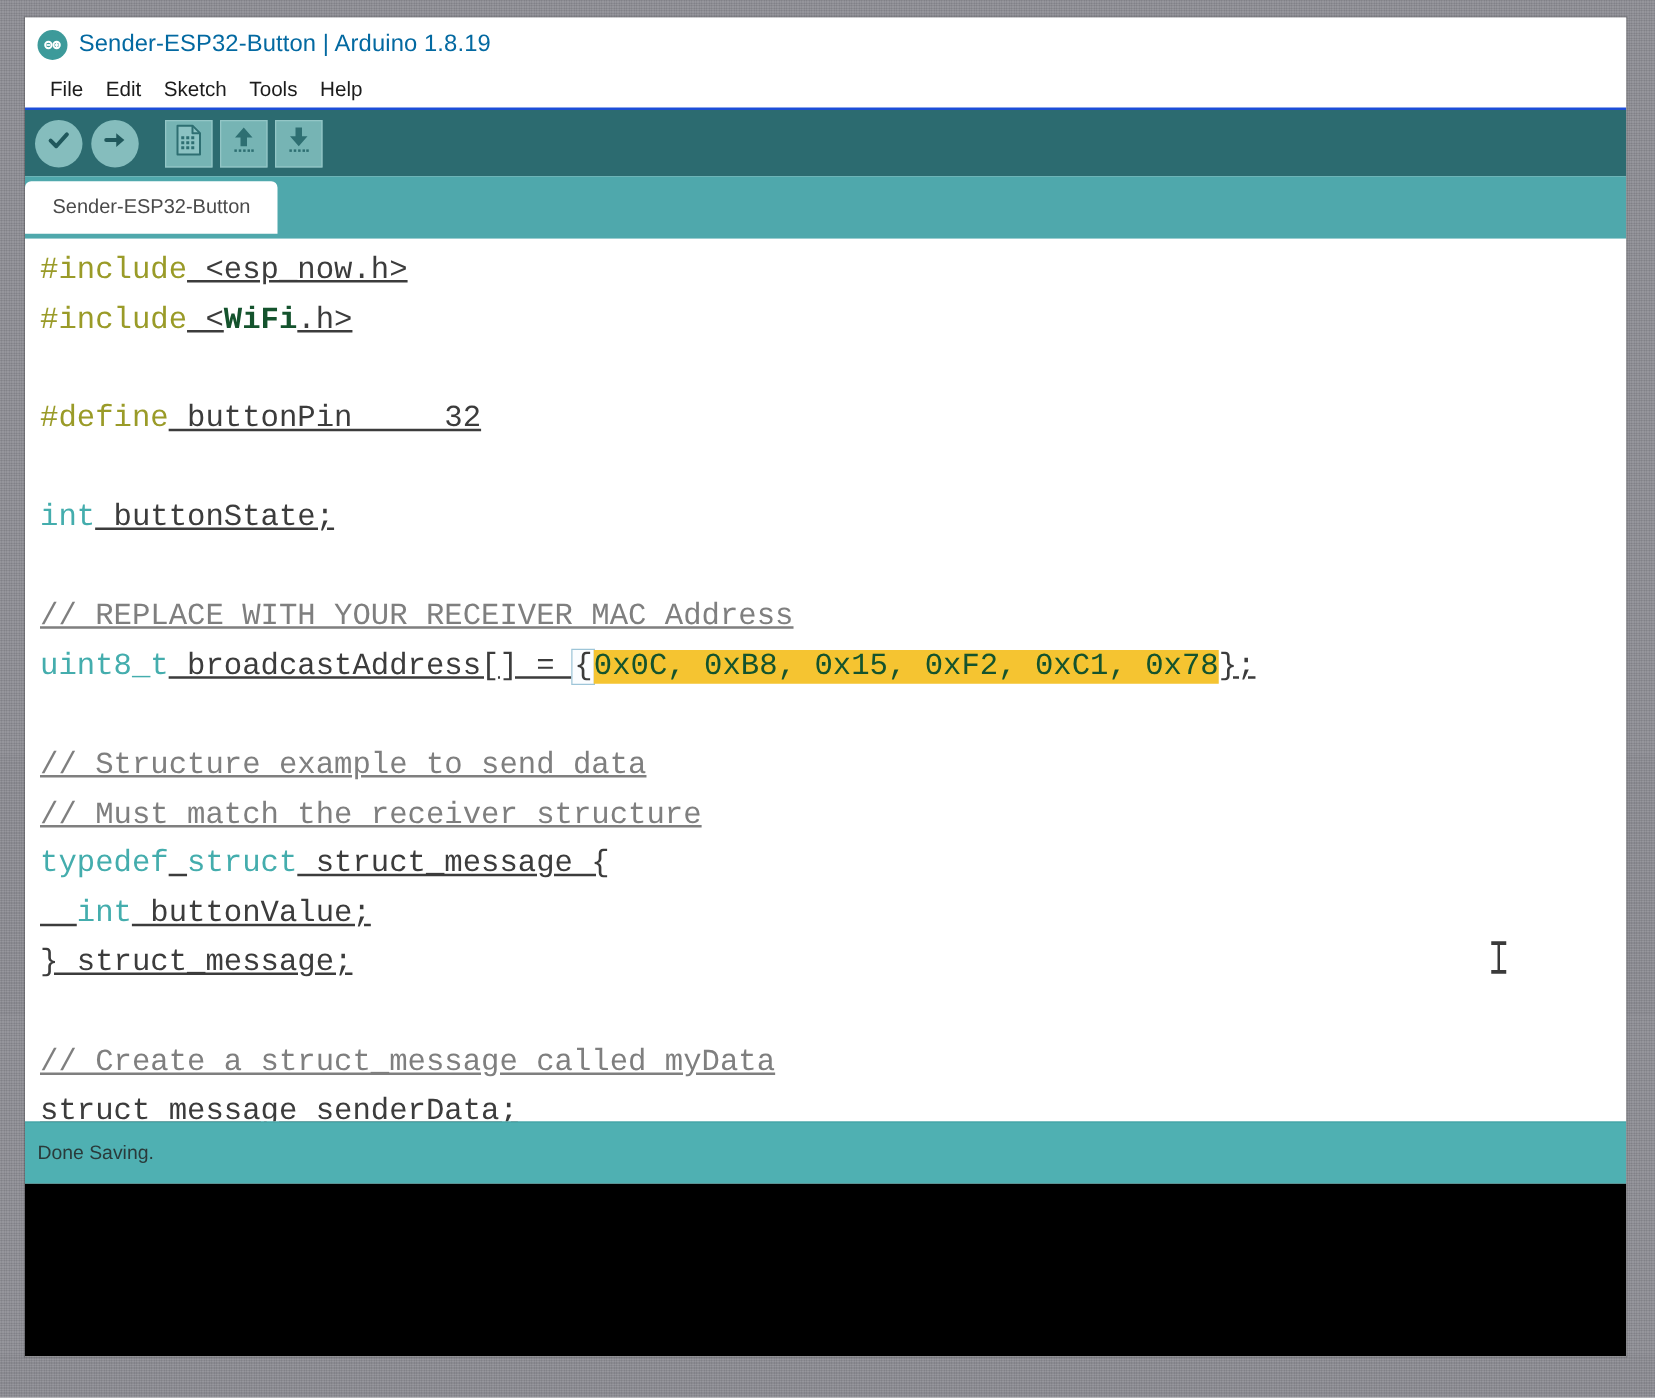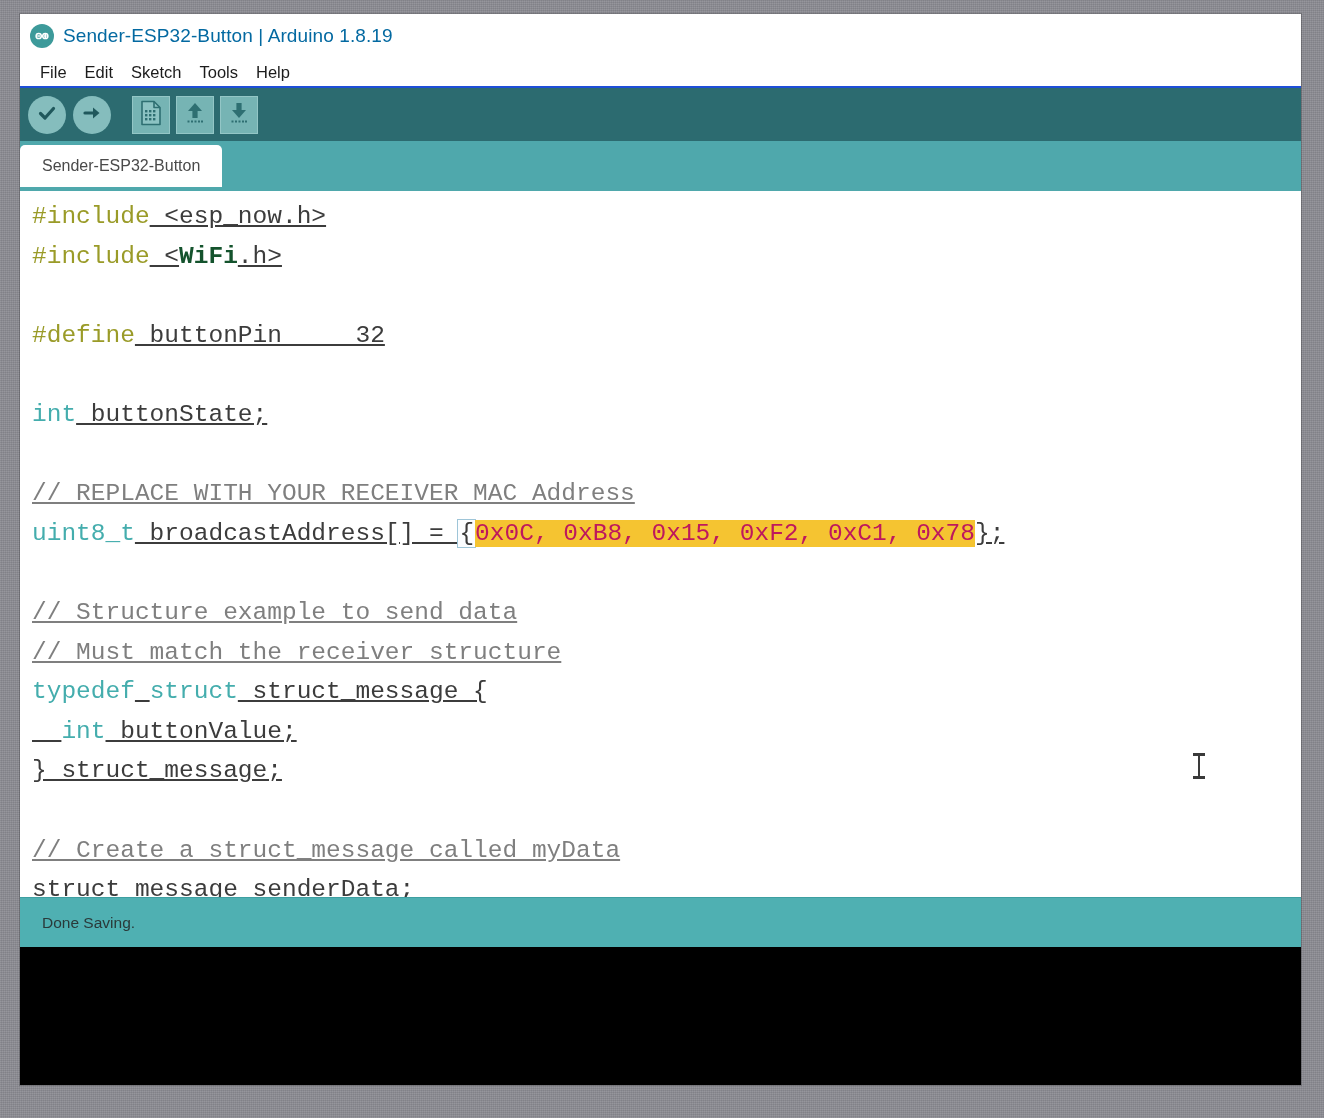--- a/index.html
+++ b/index.html
@@ -154,21 +154,21 @@
     color: #3a3a3a;
   }
   .ln { height: 39.6px; }
   .kw-preproc { color: #9a9b28; margin-top: 36px; }
   .kw-type    { color: #44adad; }
   .kw-lib     { color: #14532d; font-weight: bold; }
   .comment    { color: #7f7f7f; text-decoration: underline; }
   .plain      { color: #3c3c3c; text-decoration: underline; }
   .sel-hl {
     background: #f5c431;
-    color: #be185d;
+    color: #14532d;
   }
   .brace-box {
     border: 1px solid #9ec5d8;
     background: #fbfdff;
     padding: 0 1px;
     margin: 0 -1px;
   }
 
   
   #mouse-caret {
@@ -184,21 +184,21 @@
   }
   #mouse-caret .cap-t { position:absolute; left:1px; top:2px; width:12px; height:3px; background:#3a3a3a; }
   #mouse-caret .cap-b { position:absolute; left:1px; top:25px; width:12px; height:3px; background:#3a3a3a; }
 
   
   #statusbar {
     height: 50px;
     background: #4fb0b2;
     display: flex;
     align-items: center;
-    padding-left: 22px;
+    padding-left: 10px;
     box-sizing: border-box;
     border-top: 1px solid #3e9fa1;
   }
   #status-text {
     font-size: 15.5px;
     color: #2a3a3a;
   }
 
   
   #console {

